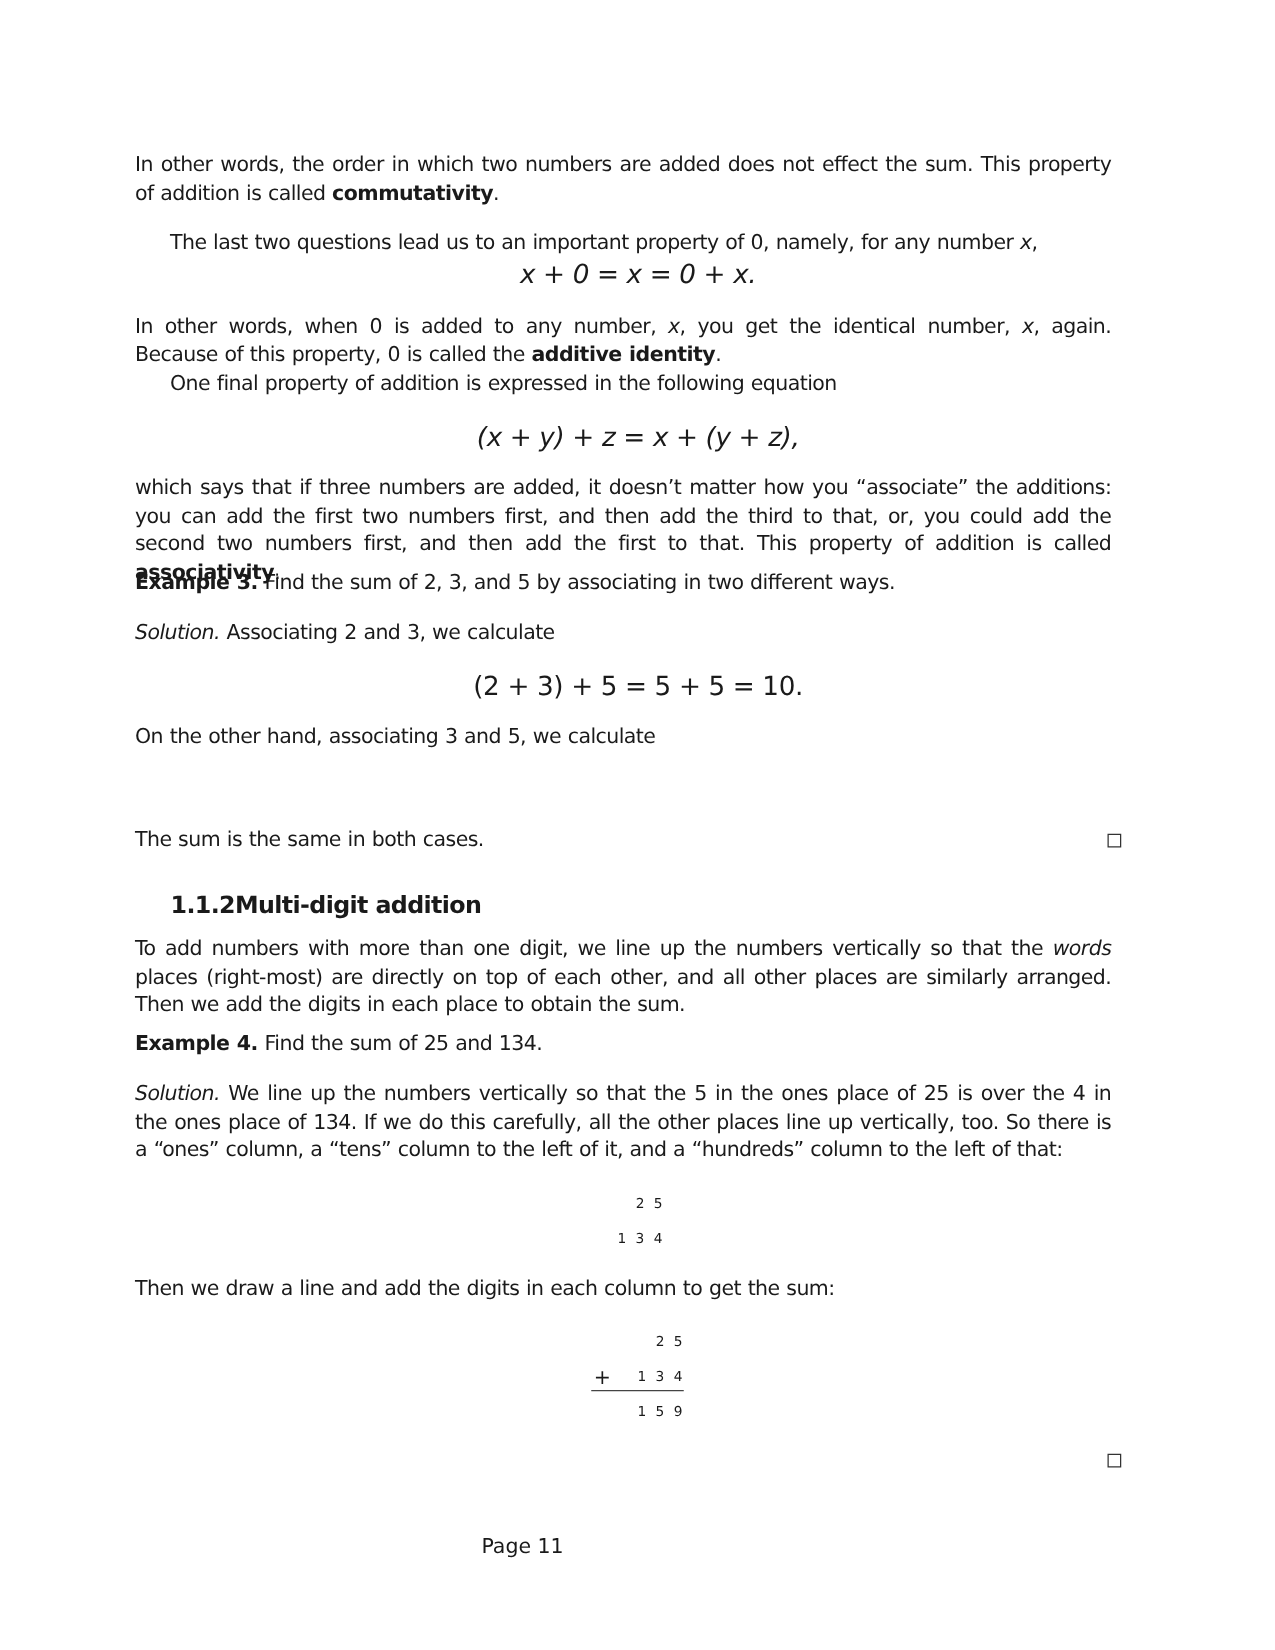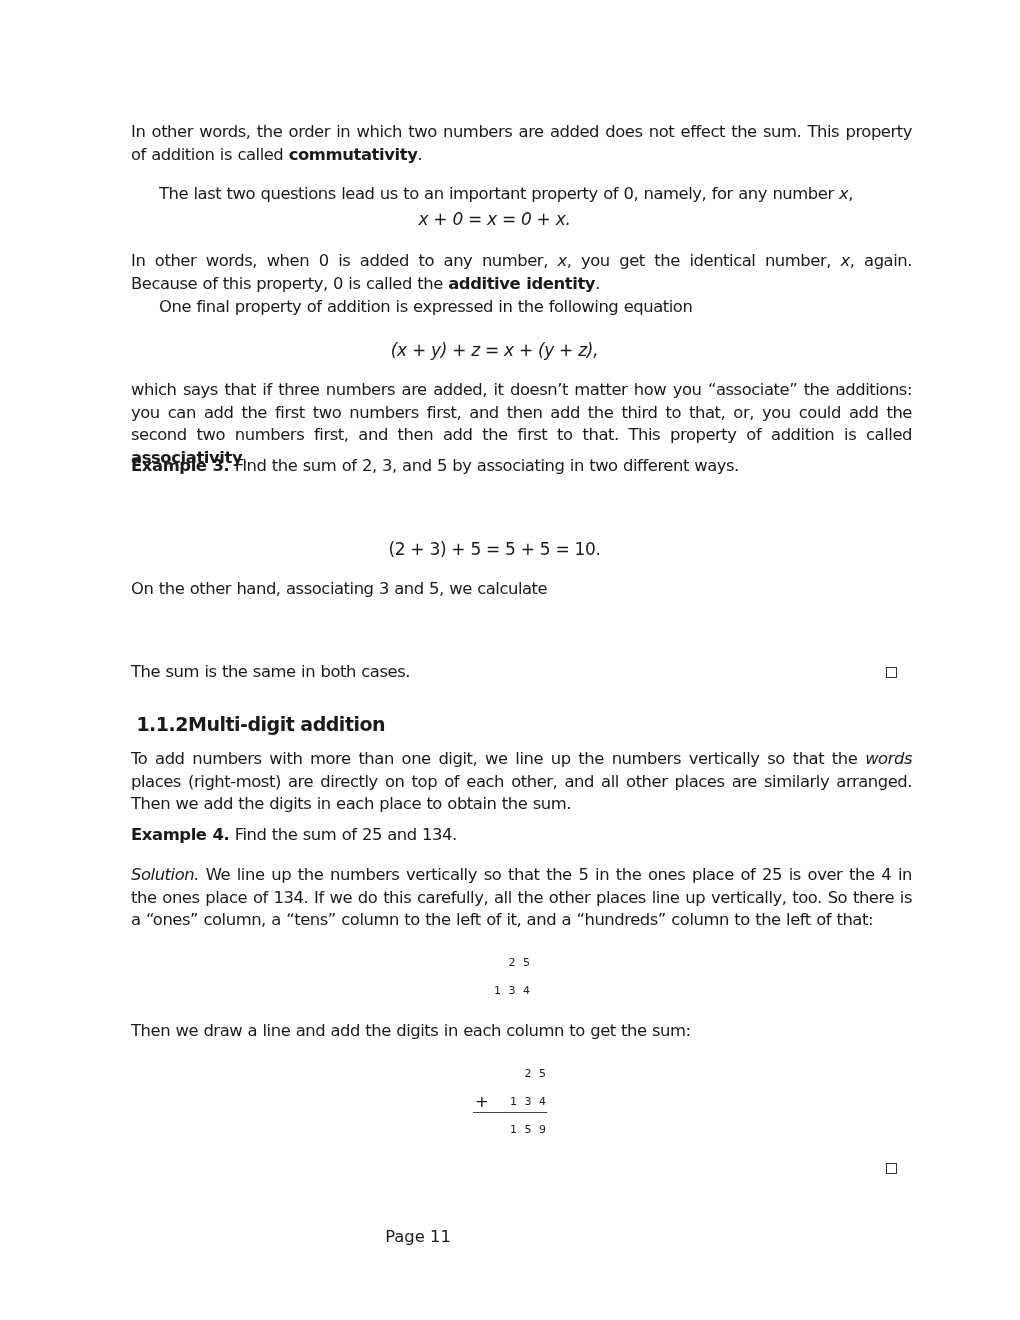--- a/index.html
+++ b/index.html
@@ -3,29 +3,29 @@
   <meta charset="utf-8">
   <style>
     html, body { margin: 0; padding: 0; background: #ffffff; }
     body {
       width: 1020px; height: 1320px; position: relative; overflow: hidden;
       font-family: "DejaVu Sans", "Liberation Sans", sans-serif;
       color: #1a1a1a;
     }
     .page { position: absolute; left: 0; top: 0; width: 1020px; height: 1320px; }
     .text {
-      position: absolute; left: 131px; width: 781px;
+      position: absolute; left: 108px; width: 781px;
       font-size: 16.4px; line-height: 22.6px;
       text-align: justify; letter-spacing: -0.45px; word-spacing: 0.6px;
       transform-origin: left top;
     }
     .text.indent { text-indent: 28px; }
     .eq {
-      position: absolute; left: 104px; width: 781px; text-align: center;
-      font-size: 17px; line-height: 22px; letter-spacing: -0.3px;
+      position: absolute; left: 120px; width: 781px; text-align: center;
+      font-size: 21px; line-height: 22px; letter-spacing: -0.3px;
     }
     .math-i { font-style: italic; }
     b { font-weight: bold; letter-spacing: -0.4px; }
     i { font-style: italic; }
     .heading {
       position: absolute; left: 120px; top: 711px;
       font-size: 19px; font-weight: bold; letter-spacing: -0.5px; line-height: 26px;
     }
     .heading .num { display: inline-block; width: 68px; text-align: right; }
     .qed {
@@ -57,20 +57,21 @@
   <div class="text" style="top:250px;"><span>In other words, when 0 is added to any number, </span><span class="math-i">x</span><span>, you get the identical number, </span><span class="math-i">x</span><span>, again. Because of this property, 0 is called the </span><b>additive identity</b><span>.</span></div>
 
   <div class="text indent" style="top:296px;">One final property of addition is expressed in the following equation</div>
 
   <div class="eq" style="top:339px;"><span class="math-i">(x + y) + z = x + (y + z),</span></div>
 
   <div class="text" style="top:379px;"><span>which says that if three numbers are added, it doesn’t matter how you “associate” the additions: you can add the first two numbers first, and then add the third to that, or, you could add the second two numbers first, and then add the first to that. This property of addition is called </span><b>associativity</b><span>.</span></div>
 
   <div class="text" style="top:455px;"><b>Example 3.</b><span> Find the sum of 2, 3, and 5 by associating in two different ways.</span></div>
 
+  <div class="text" style="top:495px;"><i>Solution.</i><span> Associating 2 and 3, we calculate</span></div>
 
   <div class="eq" style="top:538px;">(2 + 3) + 5 = 5 + 5 = 10.</div>
 
   <div class="text" style="top:578px;">On the other hand, associating 3 and 5, we calculate</div>
 
 
   <div class="text" style="top:661px;">The sum is the same in both cases.</div>
   <div class="qed" style="left:886px; top:667px;"></div>
 
   <div class="heading"><span class="num">1.1.2</span><span>Multi-digit addition</span></div>

